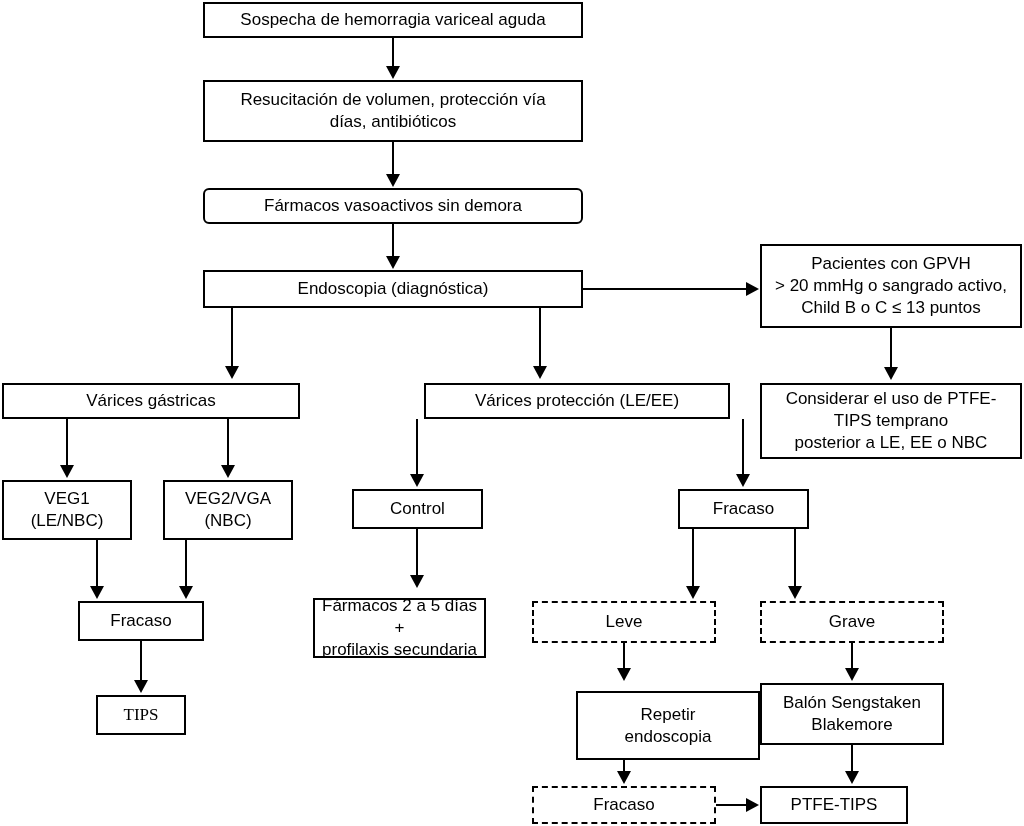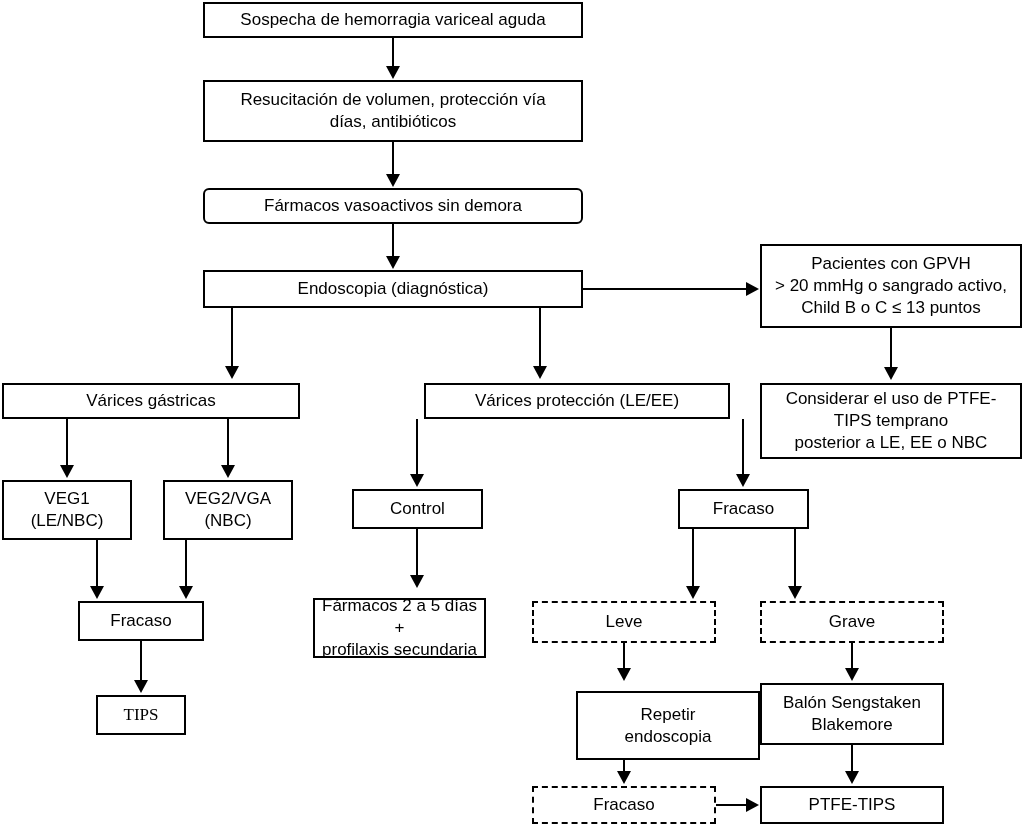--- a/index.html
+++ b/index.html
@@ -114,21 +114,21 @@
   <div class="node dashed" style="left:760px; top:601px; width:184px; height:42px;">Grave</div>
 
   <div class="node" style="left:532px; top:691px; width:184px; height:69px;margin-left:44px;">Repetir
 endoscopia</div>
 
   <div class="node" style="left:760px; top:683px; width:184px; height:62px;">Balón Sengstaken
 Blakemore</div>
 
   <div class="node dashed" style="left:532px; top:786px; width:184px; height:38px;">Fracaso</div>
 
-  <div class="node" style="left:760px; top:786px; width:184px; height:38px;">PTFE-TIPS</div>
+  <div class="node" style="left:760px; top:786px; width:148px; height:38px;">PTFE-TIPS</div>
 
   <div class="vline" style="left:392px; top:38px; height:30px;"></div>
   <div class="arrow-down" style="left:386px; top:66px;"></div>
 
   <div class="vline" style="left:392px; top:142px; height:34px;"></div>
   <div class="arrow-down" style="left:386px; top:174px;"></div>
 
   <div class="vline" style="left:392px; top:224px; height:34px;"></div>
   <div class="arrow-down" style="left:386px; top:256px;"></div>
 

